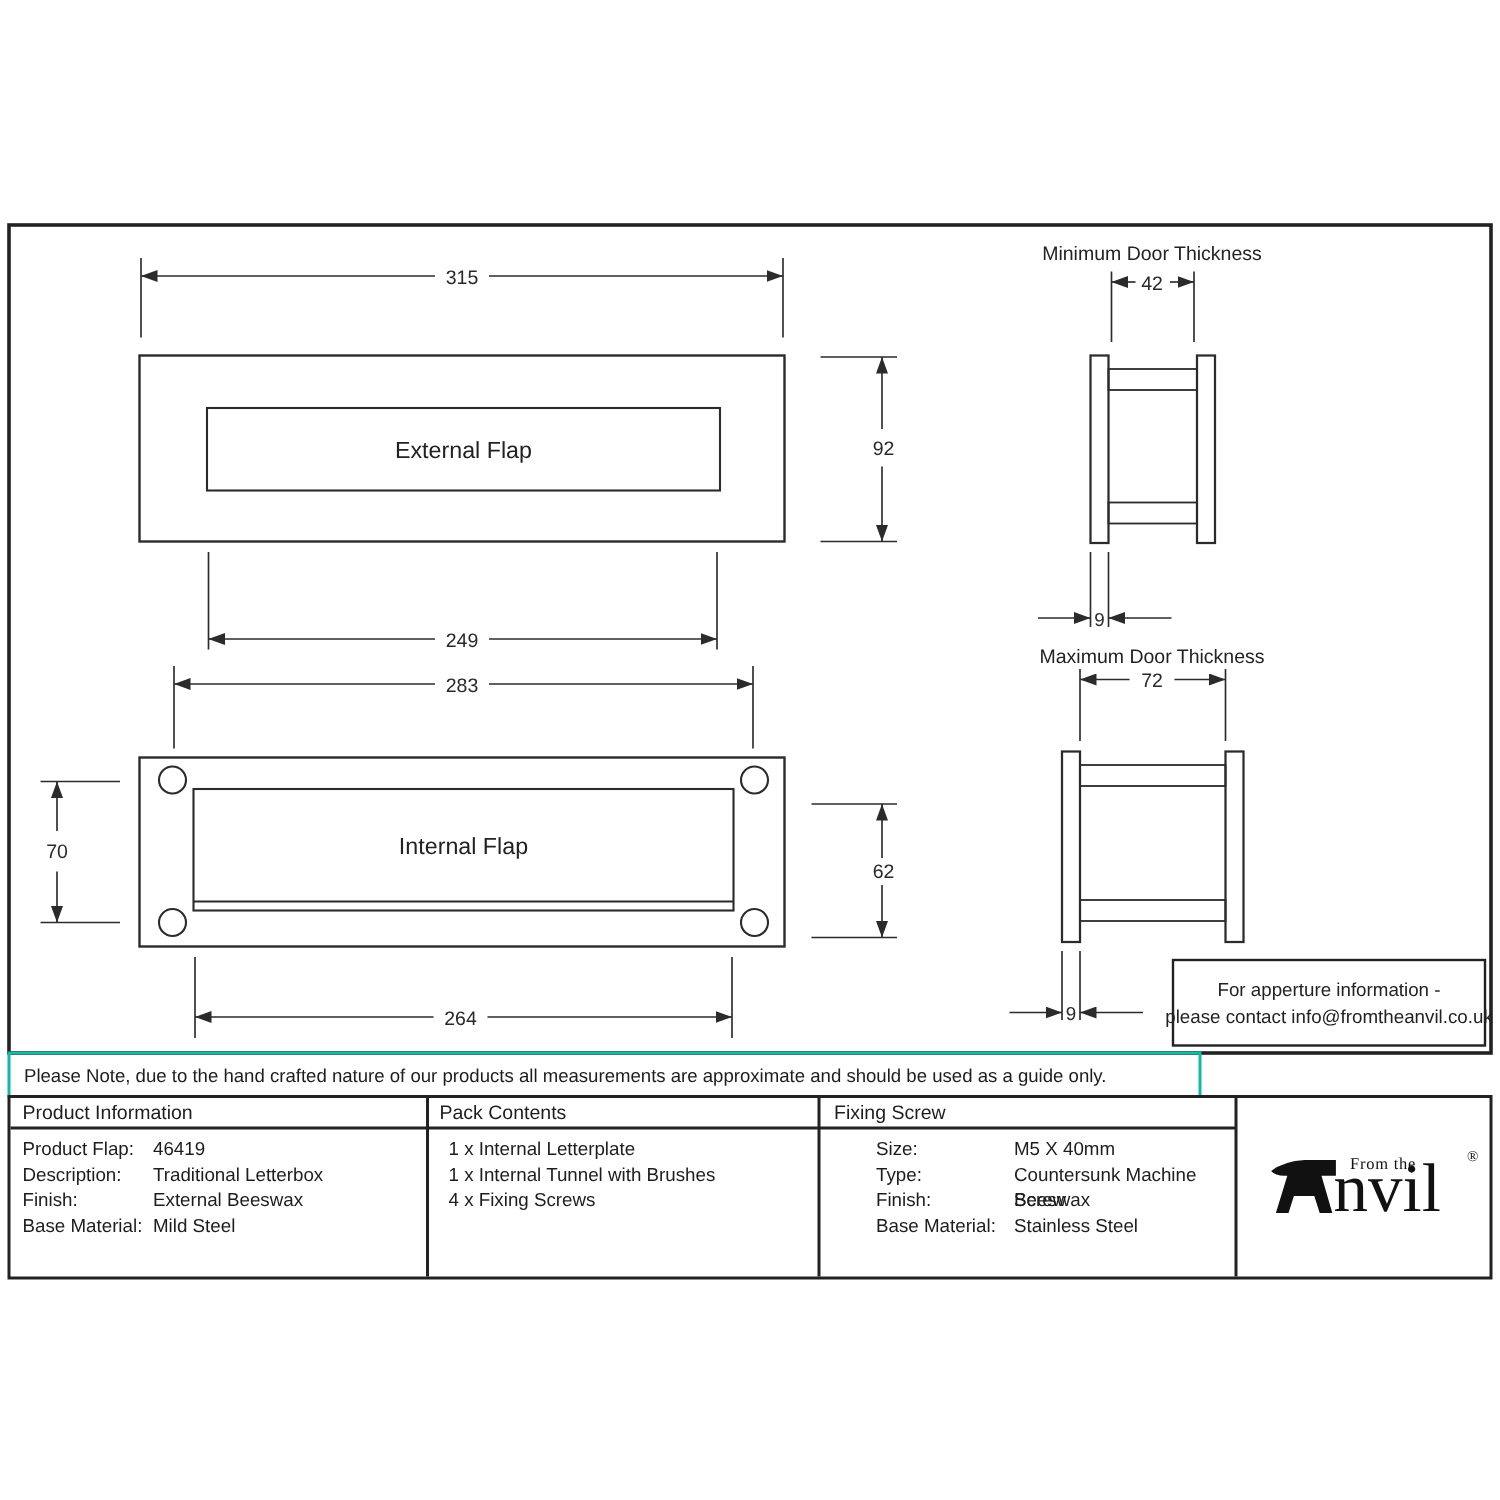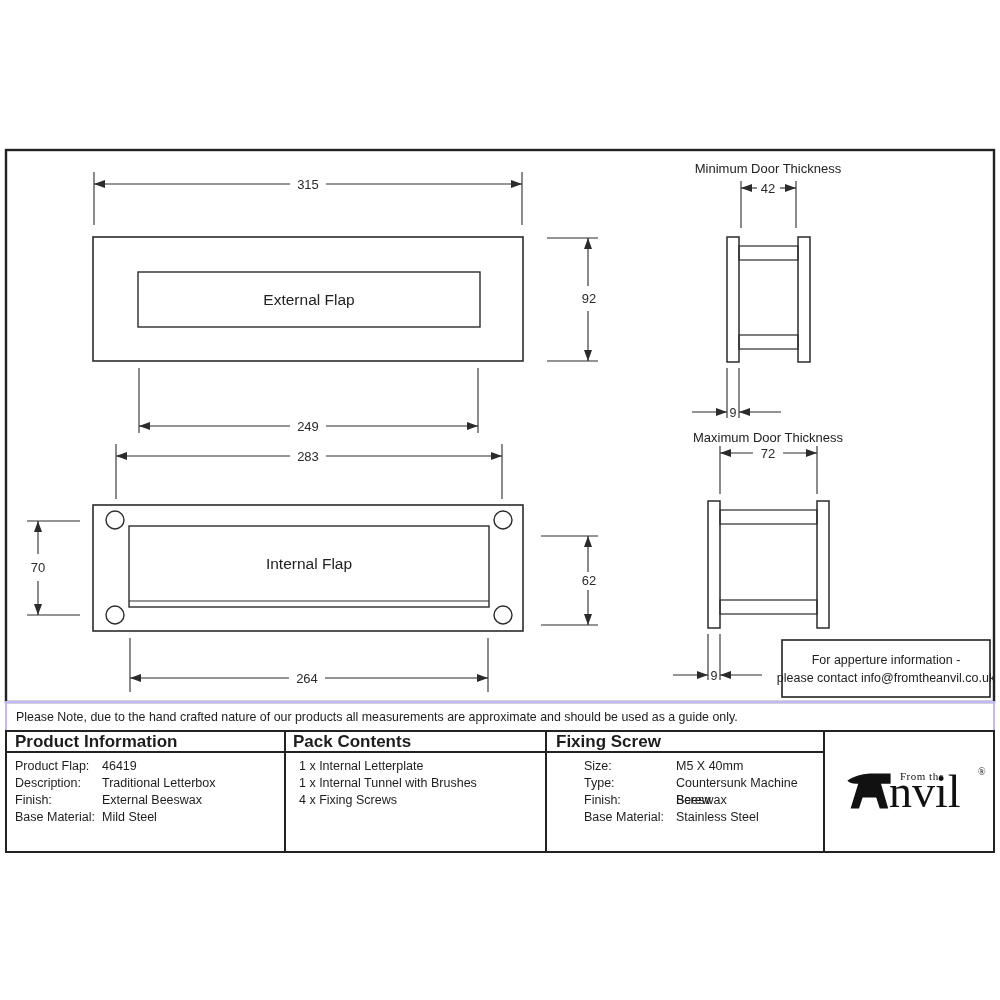--- a/index.html
+++ b/index.html
@@ -5,27 +5,27 @@
   html,body{margin:0;padding:0;background:#ffffff;}
   .canvas{position:relative;width:1000px;height:1000px;background:#ffffff;
           font-family:"Liberation Sans","DejaVu Sans",sans-serif;color:#1d1d1d;overflow:hidden;}
   .drawing-svg{position:absolute;left:0;top:0;width:1000px;height:1000px;}
   .dim-text{font-family:"Liberation Sans","DejaVu Sans",sans-serif;font-size:13px;fill:#2a2a2a;}
   .dim-text-sm{font-family:"Liberation Sans","DejaVu Sans",sans-serif;font-size:12.5px;fill:#2a2a2a;}
   .view-title{font-family:"Liberation Sans","DejaVu Sans",sans-serif;font-size:13px;fill:#222;}
   .flap-label{font-family:"Liberation Sans","DejaVu Sans",sans-serif;font-size:15.5px;fill:#222;}
   .ap-note{font-family:"Liberation Sans","DejaVu Sans",sans-serif;font-size:12.5px;fill:#222;}
 
-  .note-row{position:absolute;left:5px;top:701px;width:990px;height:31px;border:2px solid #c4b5fd;
+  .note-row{position:absolute;left:5px;top:701px;width:796px;height:31px;border:2px solid #14b8a6;
             box-sizing:border-box;display:flex;align-items:center;padding-left:9px;font-size:12.4px;}
   .info-table{position:absolute;left:5px;top:730px;width:990px;height:123px;border:2px solid #222;
               box-sizing:border-box;}
   .vdiv{position:absolute;top:0;bottom:0;width:2px;background:#222;}
   .hdr-underline{position:absolute;left:0;top:19px;width:817px;height:2px;background:#222;}
-  .hdr{position:absolute;top:0;height:18px;line-height:19px;font-size:17px;font-weight:bold;}
+  .hdr{position:absolute;top:0;height:18px;line-height:19px;font-size:13px;}
   .cell-rows{position:absolute;top:26px;font-size:12.5px;}
   .cell-rows .trow{display:flex;height:17px;line-height:17px;}
   .lblw1{width:87px;flex:none;}
   .lblw3{width:92px;flex:none;margin-left:28px;}
   .logo-cell{position:absolute;left:818px;top:0;width:168px;height:119px;
              display:flex;align-items:center;justify-content:flex-end;}
   .anvil-logo{position:relative;width:148px;height:58px;}
   .anvil-mark{position:absolute;left:0;top:6px;width:48px;height:44px;}
   .from-the{position:absolute;left:55px;top:7px;font-family:"Liberation Serif","DejaVu Serif",serif;
             font-size:11px;color:#111;letter-spacing:0.5px;}

